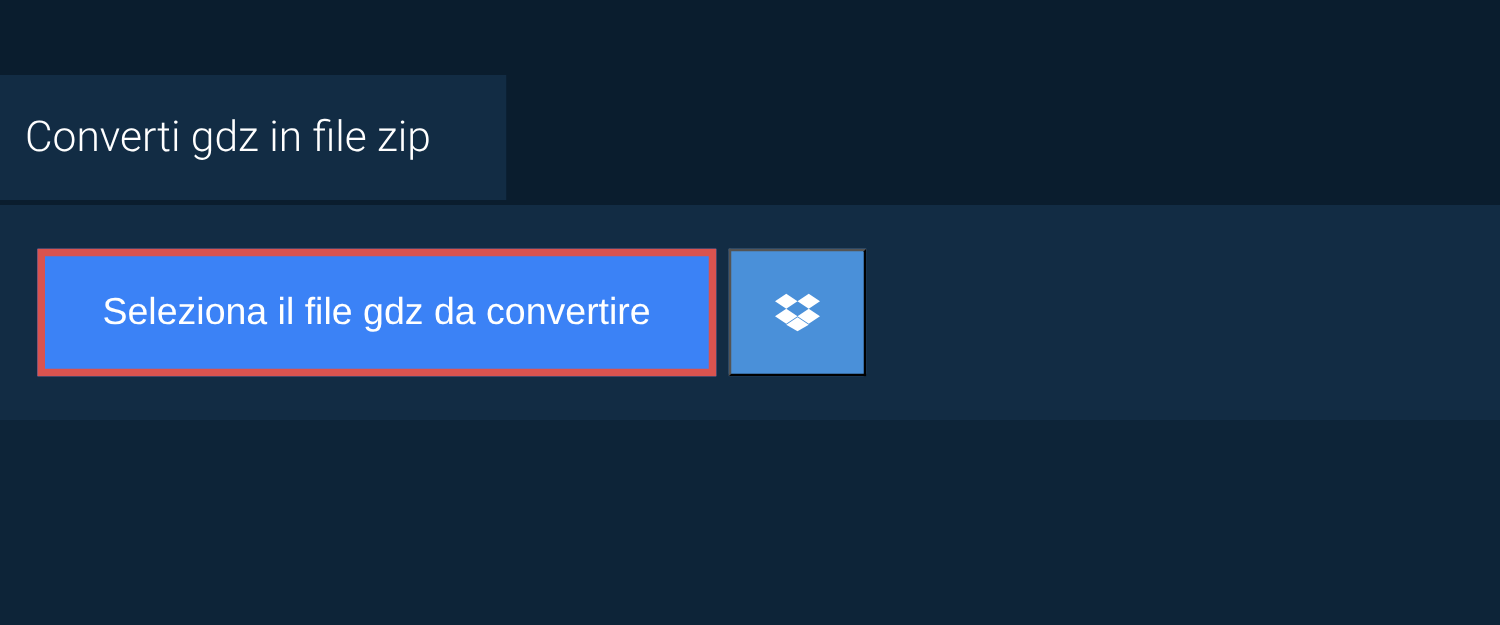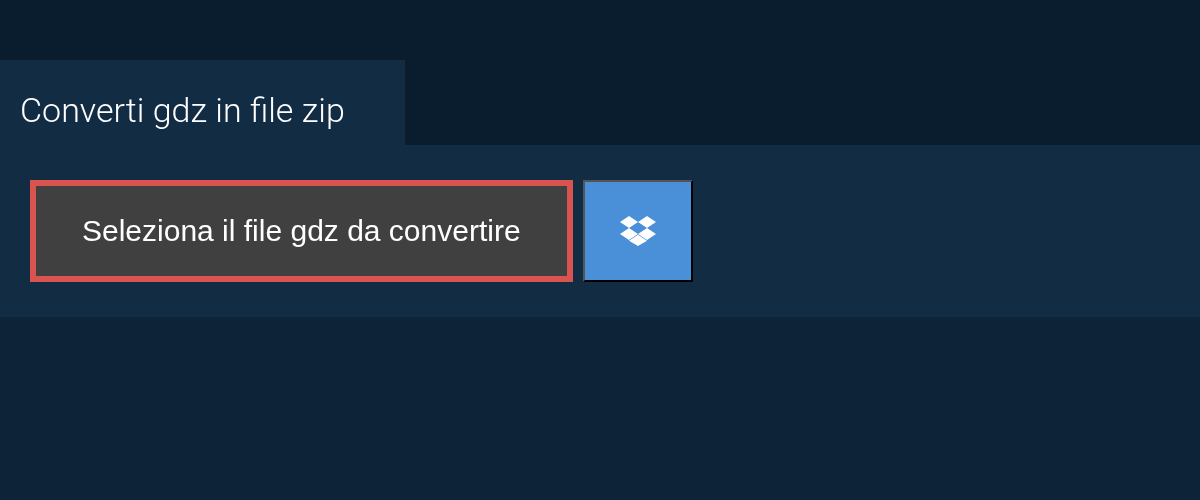--- a/index.html
+++ b/index.html
@@ -10,21 +10,21 @@
     body {
       width: 1200px;
       height: 500px;
       background-color: #0d2438;
       font-family: -apple-system, BlinkMacSystemFont, "Segoe UI", Roboto, Helvetica, Arial, sans-serif;
       overflow: hidden;
     }
     .header-section {
       background-color: #0a1d2e;
       padding: 0;
-      height: 145px;
+      height: 164px;
     }
     .title-tab {
       display: inline-block;
       background-color: #122c44;
       padding: 30px 60px 30px 20px;
       margin-top: 60px;
     }
     .title-text {
       color: #ffffff;
       font-size: 34px;
@@ -32,21 +32,21 @@
     }
     .content-section {
       background-color: #122c44;
       padding: 35px 30px;
     }
     .button-row {
       display: flex;
       gap: 10px;
     }
     .select-button {
-      background-color: #404040;
+      background-color: #3b82f6;
       border: 6px solid #d9534f;
       color: #ffffff;
       font-size: 30px;
       font-weight: 300;
       padding: 28px 46px;
       cursor: pointer;
       text-align: center;
     }
     .dropbox-button {
       background-color: #4a90d9;

